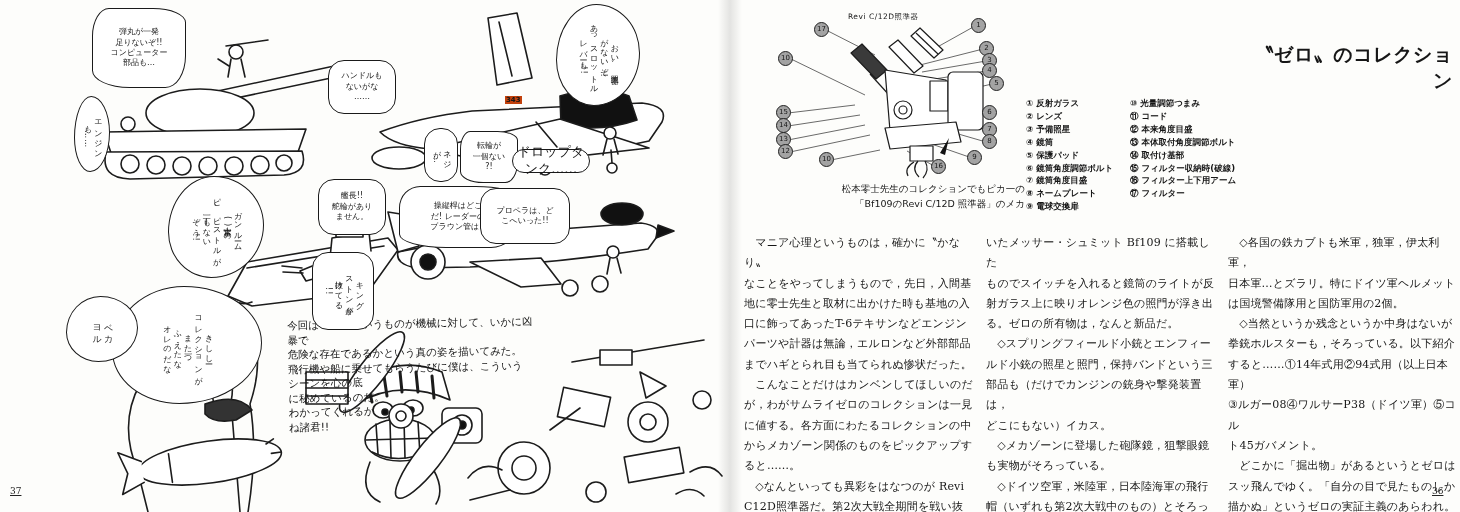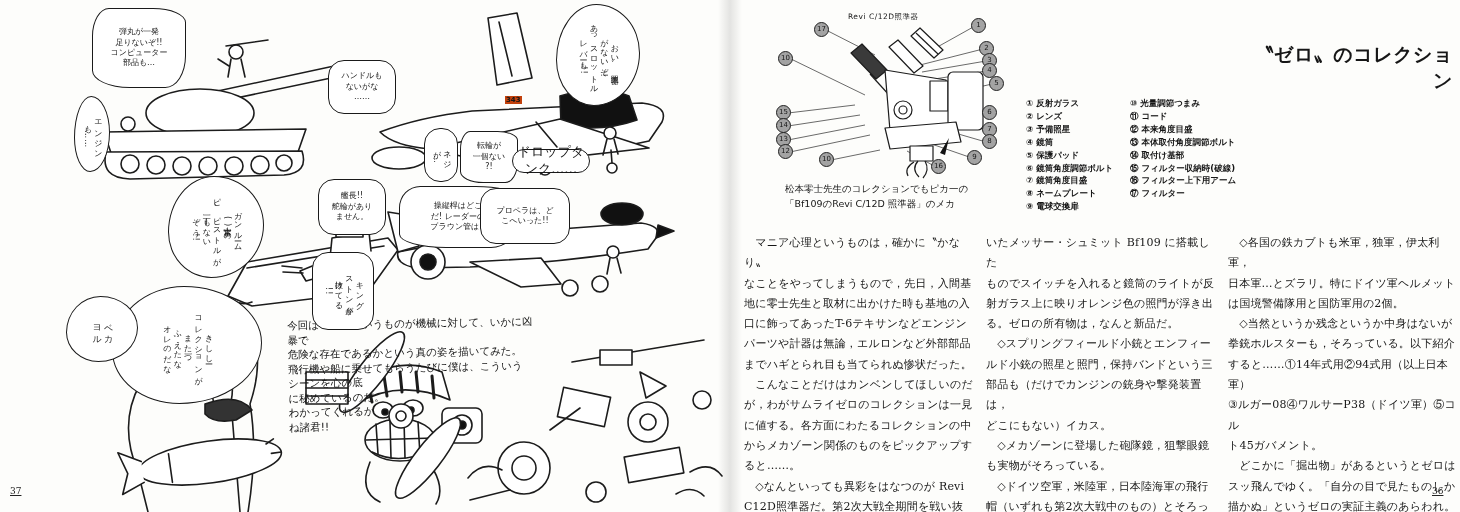--- a/index.html
+++ b/index.html
@@ -20,21 +20,21 @@
   .cloud{border-radius:48% 52% 55% 45% / 55% 48% 52% 45%;}
   .spiky{border-radius:18% 35% 22% 40% / 35% 18% 40% 22%;}
   .memo{position:absolute;white-space:pre-line;font-size:10.5px;line-height:14.5px;
         transform:rotate(-1deg);z-index:3;font-weight:500;}
   .marking{position:absolute;font:bold 7px "DejaVu Sans",sans-serif;background:#c2410c;padding:0 1px;z-index:5;margin-left:8px;}
 
   
   .title{position:absolute;left:492px;top:26px;width:215px;text-align:right;
          font-size:19px;font-weight:800;letter-spacing:.5px;}
   .dheader{position:absolute;left:118px;top:12px;font-size:7.5px;letter-spacing:.5px;}
-  .caption{position:absolute;left:55px;top:181px;width:240px;text-align:left;
+  .caption{position:absolute;left:55px;top:181px;width:240px;text-align:right;
            font-size:9.5px;line-height:15px;}
   .parts{position:absolute;top:97px;font-size:8.5px;font-weight:700;line-height:12.9px;}
   #parts-col1{left:296px;width:100px;} #parts-col2{left:400px;width:130px;}
   .parts div{white-space:nowrap;}
   .bodycol{position:absolute;top:233px;width:232px;font-family:"DejaVu Serif",serif;
            font-size:11px;line-height:20.3px;white-space:pre-line;letter-spacing:.2px;}
   .co{position:absolute;width:13px;height:13px;border:1px solid #222;border-radius:50%;
       background:#a3a3a3;font:7px/13px "DejaVu Sans",sans-serif;text-align:center;z-index:5;}
 </style>
 </head>

